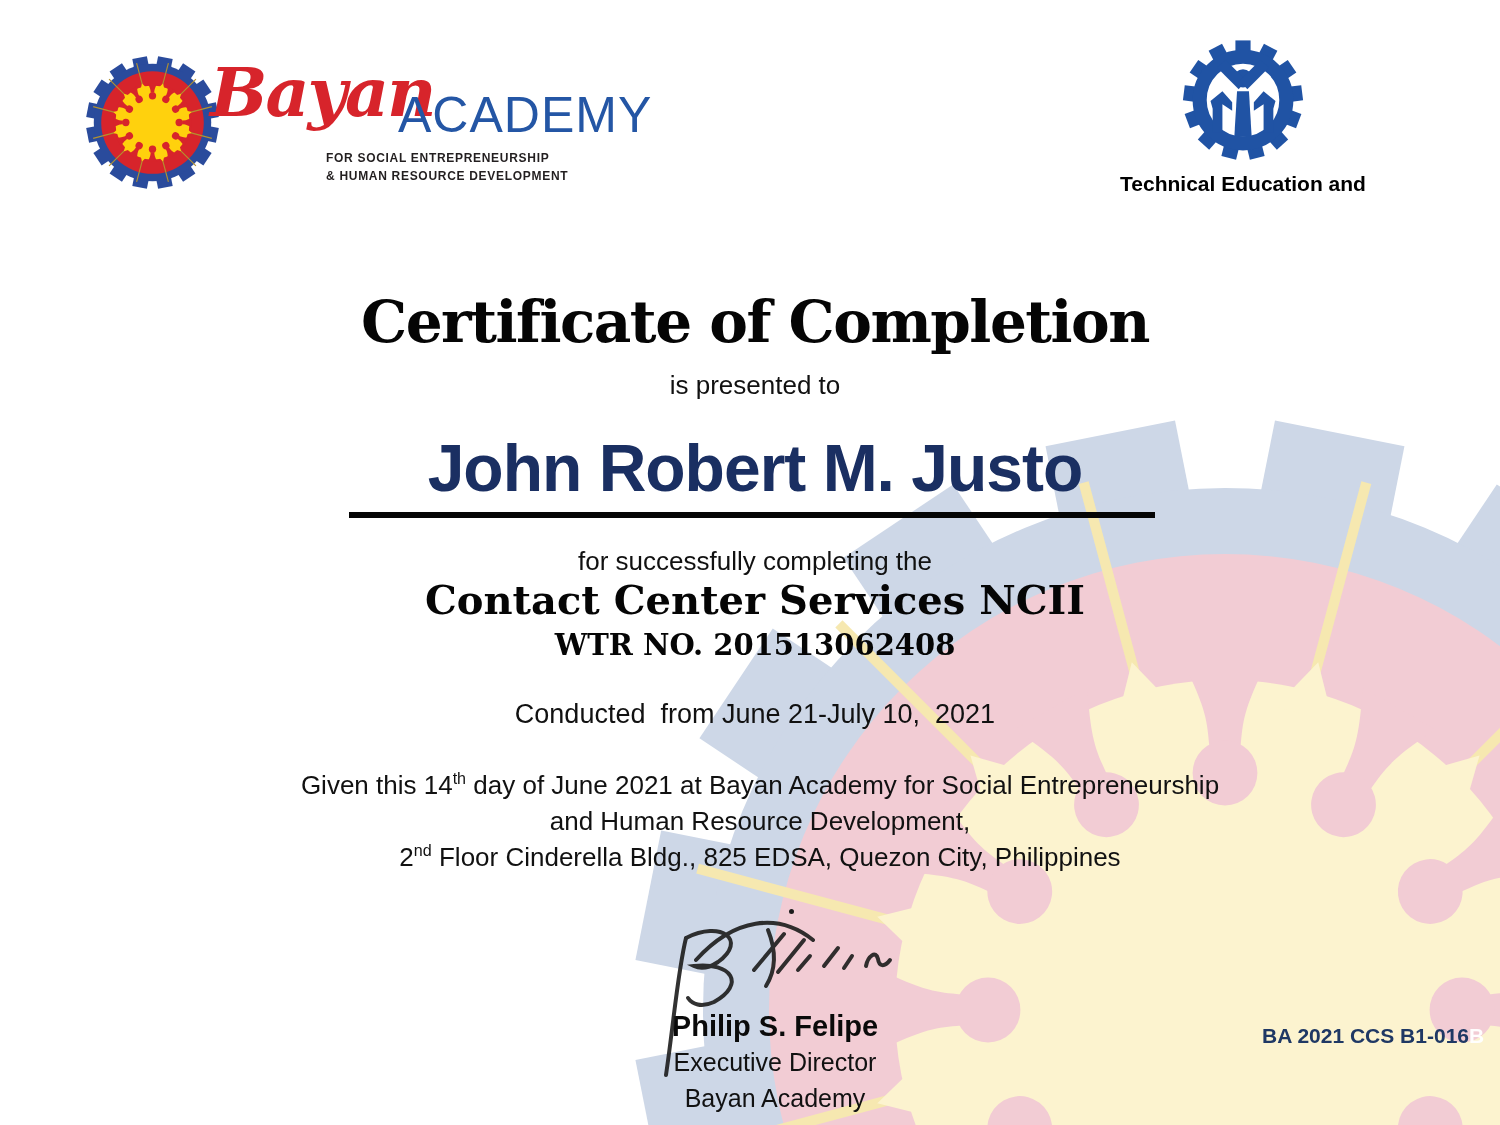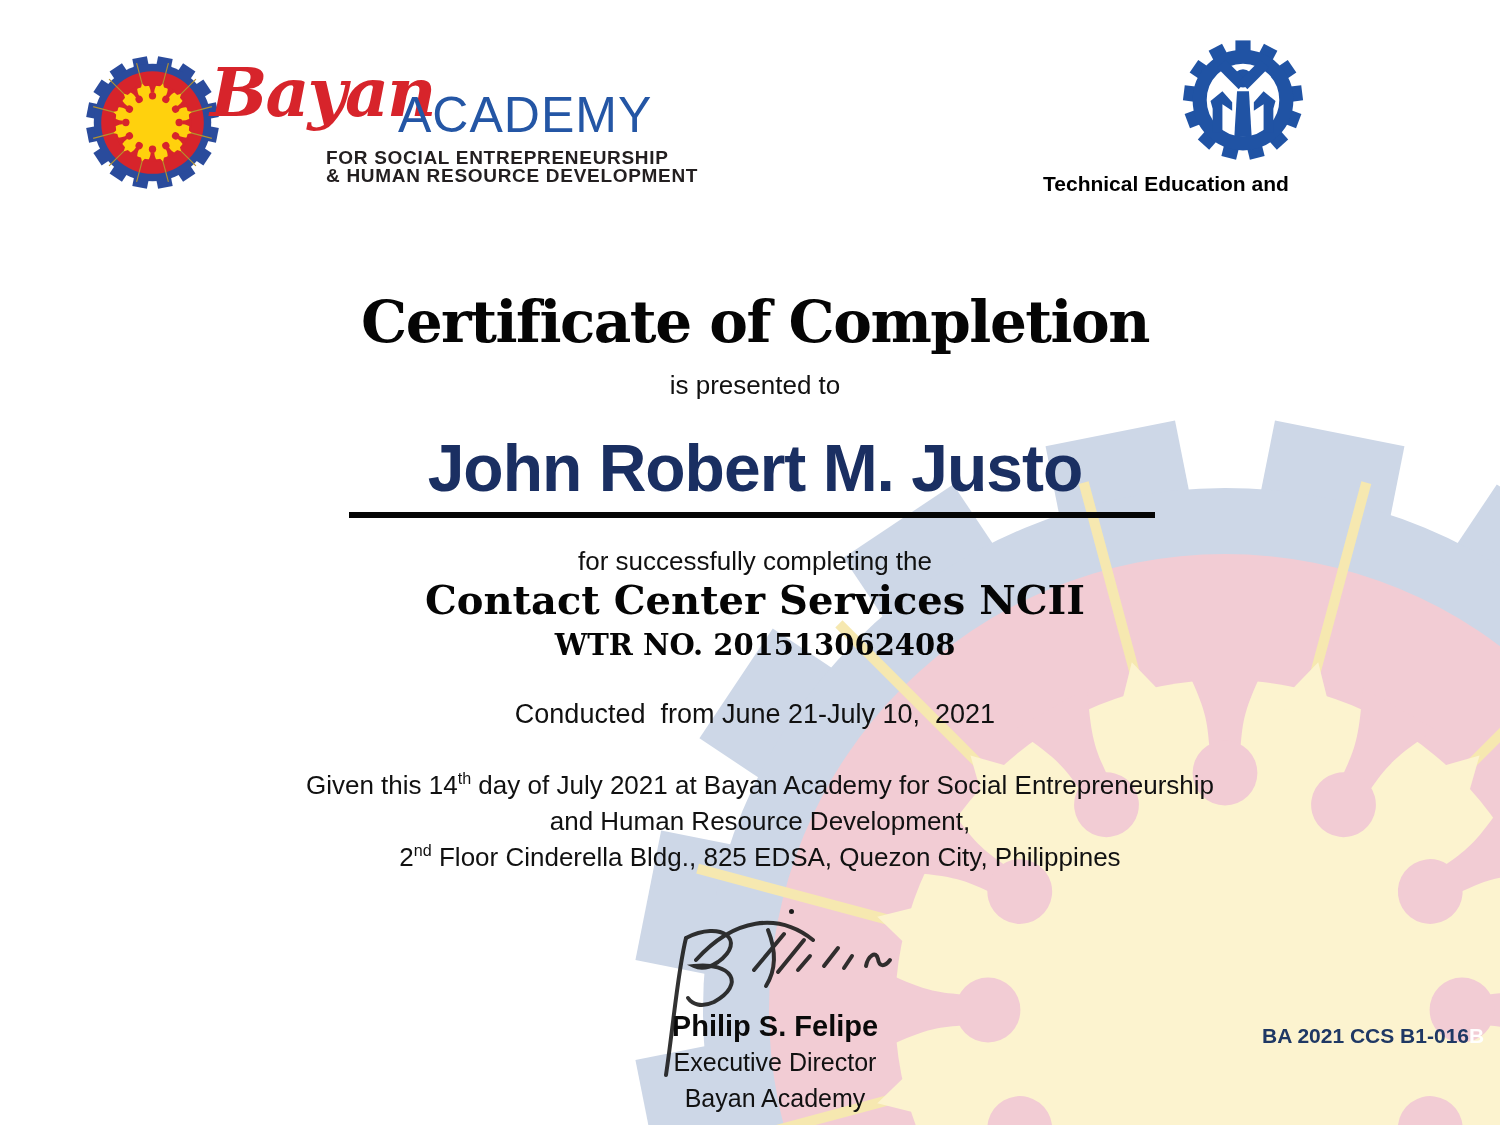--- a/index.html
+++ b/index.html
@@ -20,28 +20,28 @@
     font-family:"DejaVu Serif","Liberation Serif",serif;
     font-style:italic;font-weight:700;font-size:68px;line-height:1;
     color:var(--bayan_red,#d7242b);letter-spacing:-2px;
   }
   .brand-caps{
     left:398px;top:90px;z-index:2;
     font-size:50px;line-height:1;font-weight:400;letter-spacing:1px;
     color:var(--academy_blue,#2456a5);
   }
   .brand-tagline{
-    left:326px;top:149px;z-index:2;font-weight:700;font-size:19px;
+    left:326px;top:149px;z-index:2;font-weight:700;font-size:12px;
     line-height:18px;letter-spacing:.7px;color:#231f20;white-space:nowrap;
   }
 
   
   #tesda-logo{left:1178px;top:35px;width:130px;height:130px;z-index:2;}
   .tesda-name{
-    left:1043px;top:170px;width:400px;z-index:2;text-align:left;
+    left:1043px;top:170px;width:400px;z-index:2;text-align:center;
     font-weight:700;font-size:21px;line-height:27px;color:#000;
   }
 
   
   .cline{left:5px;width:1500px;text-align:center;z-index:2;}
   .t-title{
     top:288px;font-family:"DejaVu Serif","Liberation Serif",serif;
     font-weight:700;font-size:58px;letter-spacing:-1.5px;color:#050505;
   }
   .t-presented{top:370px;font-size:26px;}
@@ -258,21 +258,21 @@
   <div class="abs cline t-title">Certificate of Completion</div>
   <div class="abs cline t-presented">is presented to</div>
   <div class="abs cline t-name">John Robert M. Justo</div>
   <div class="abs underline"></div>
   <div class="abs cline t-completing">for successfully completing the</div>
   <div class="abs cline t-course">Contact Center Services NCII</div>
   <div class="abs cline t-wtr">WTR NO. 201513062408</div>
   <div class="abs cline t-conducted">Conducted  from June 21-July 10,  2021</div>
 
   <div class="abs cline t-given">
-    <div><span>Given this 14</span><span class="sup">th</span><span> day of July 2021 at Bayan Academy for Social Entrepreneurship</span></div>
+    <div><span>Given this 14</span><span class="sup">th</span><span> day of June 2021 at Bayan Academy for Social Entrepreneurship</span></div>
     <div>and Human Resource Development,</div>
     <div><span>2</span><span class="sup">nd</span><span> Floor Cinderella Bldg., 825 EDSA, Quezon City, Philippines</span></div>
   </div>
 
   <svg id="signature-svg" class="abs" viewBox="0 0 270 175">
     <g fill="none" stroke="#1c1c1c" stroke-width="4" stroke-linecap="round" opacity="0.9">
       <path d="M60,30 C52,62 48,112 40,167"></path>
       <path d="M60,30 C95,12 122,32 92,54 C80,62 72,60 68,58 C106,54 120,76 88,94 C75,100 66,96 62,90"></path>
       <path d="M70,52 C108,10 152,4 187,32"></path>
       <path d="M128,62 L158,26"></path>

